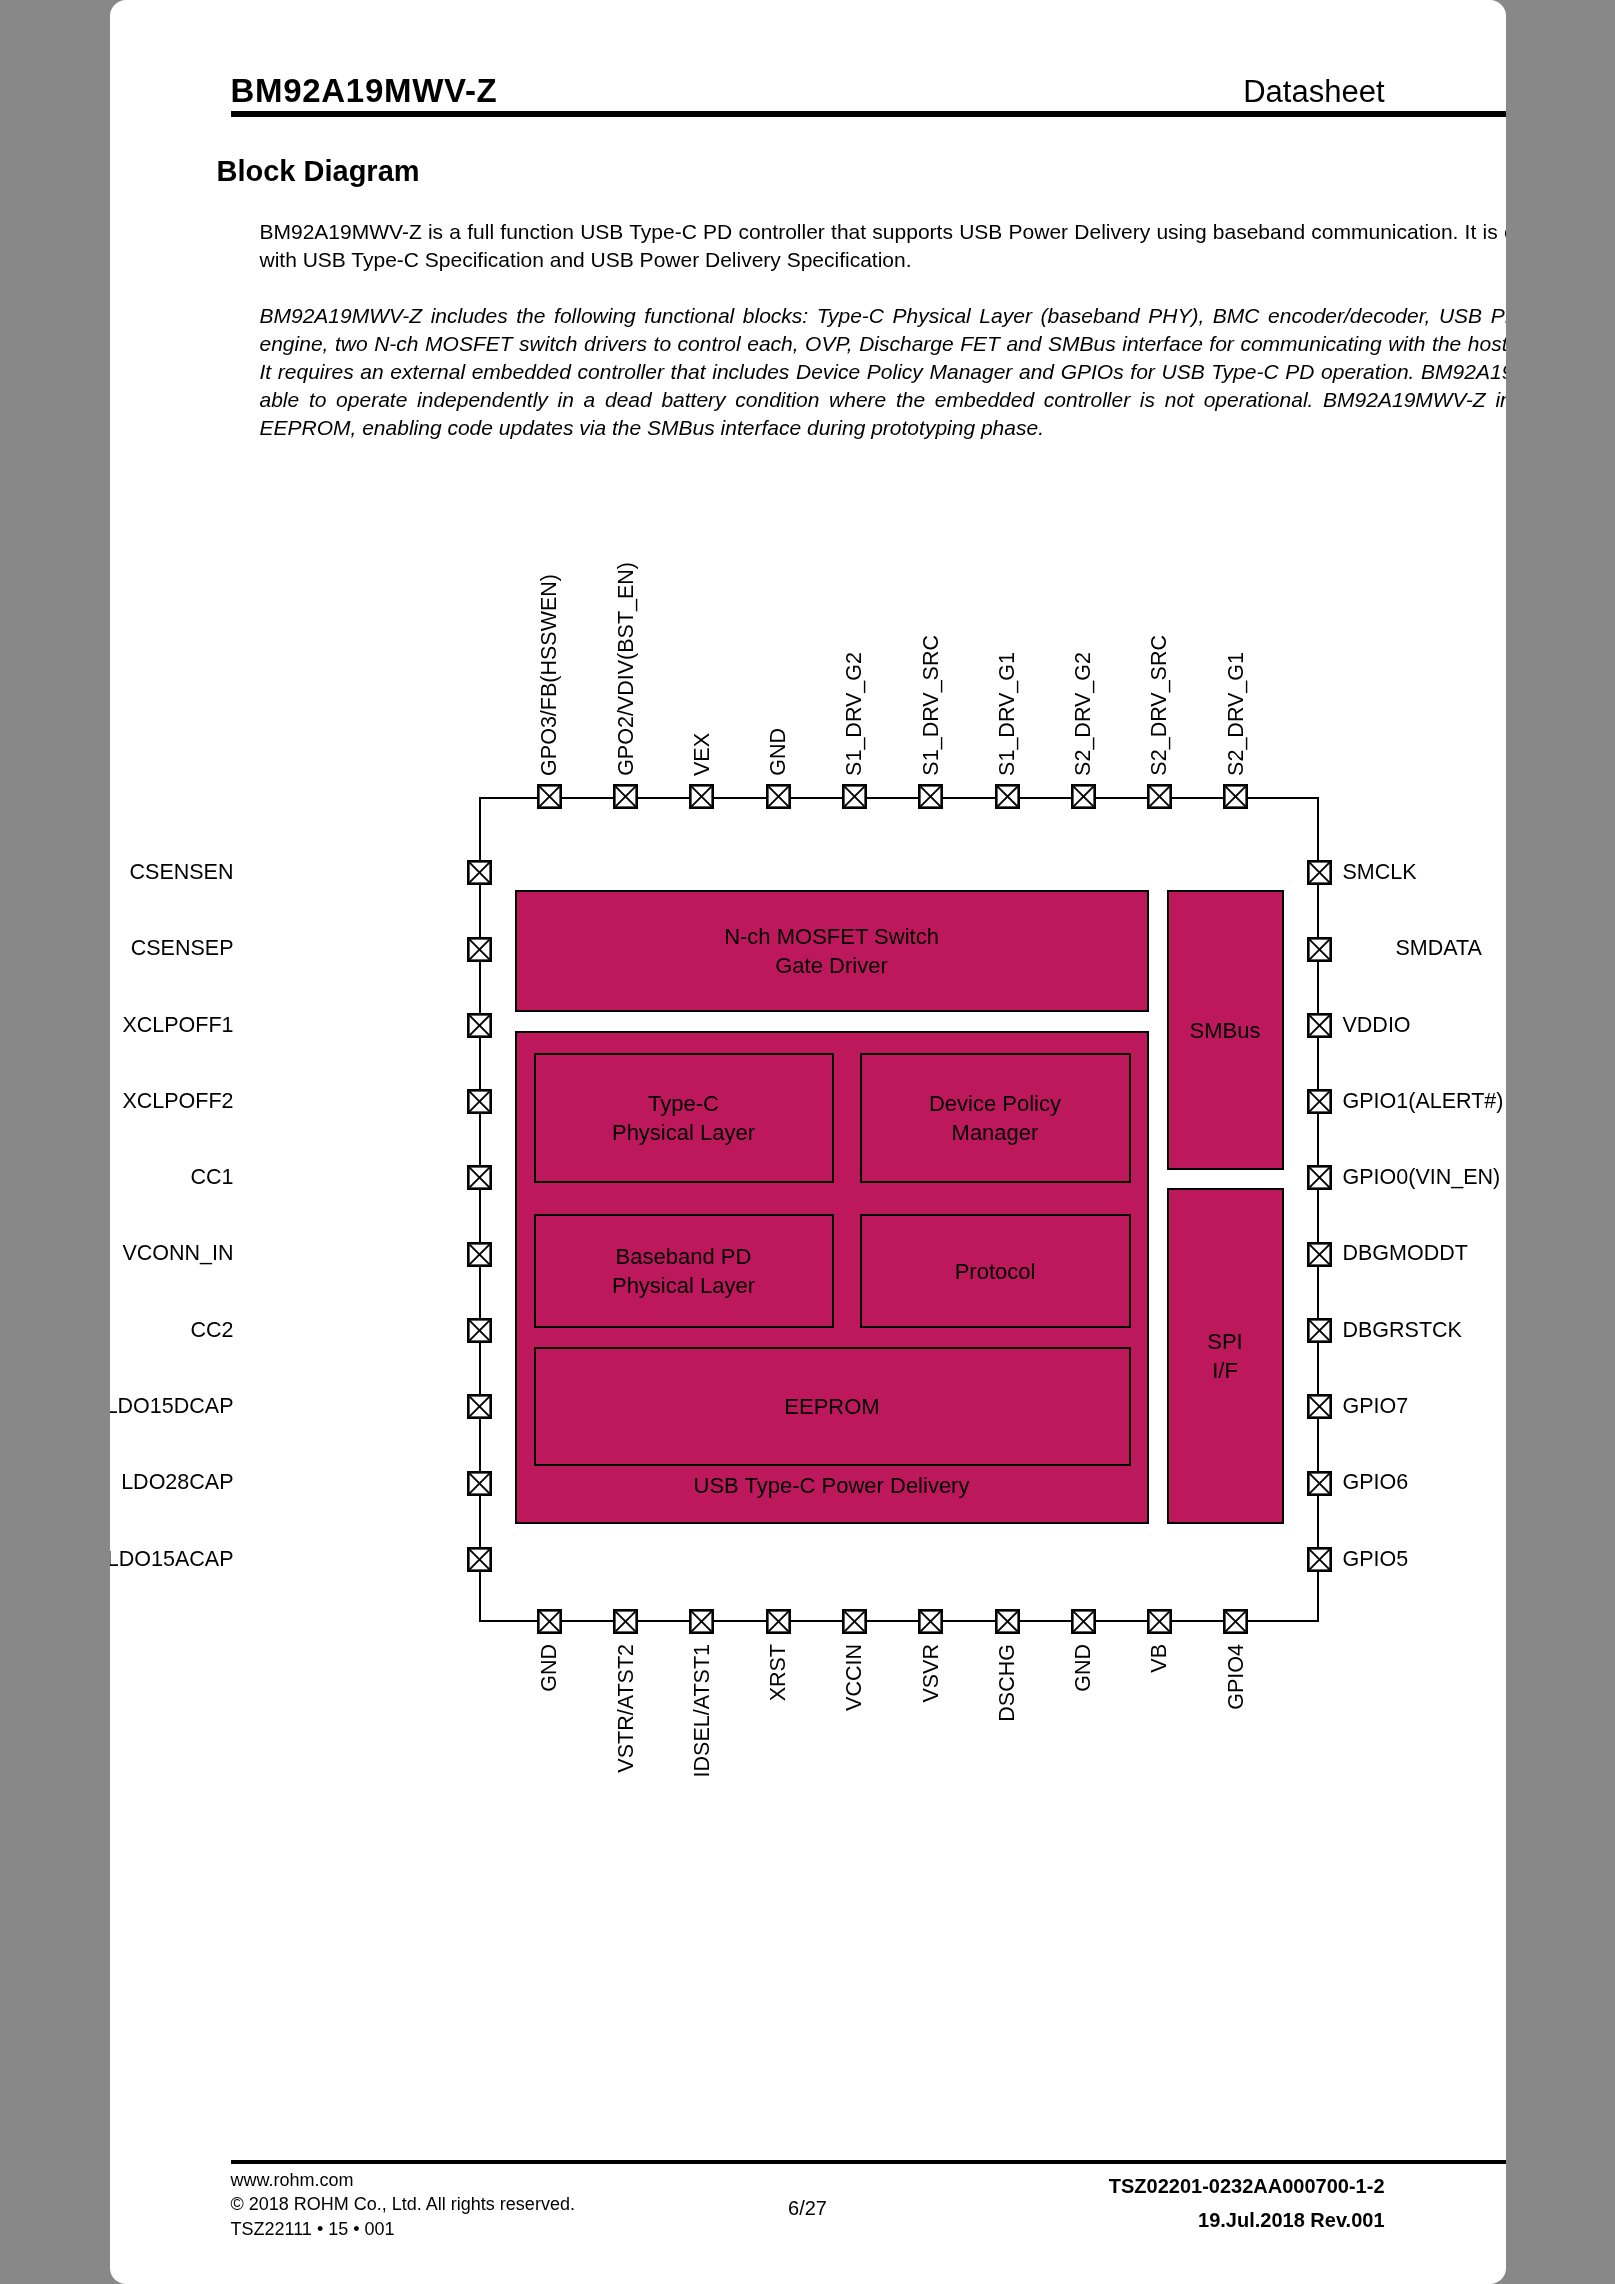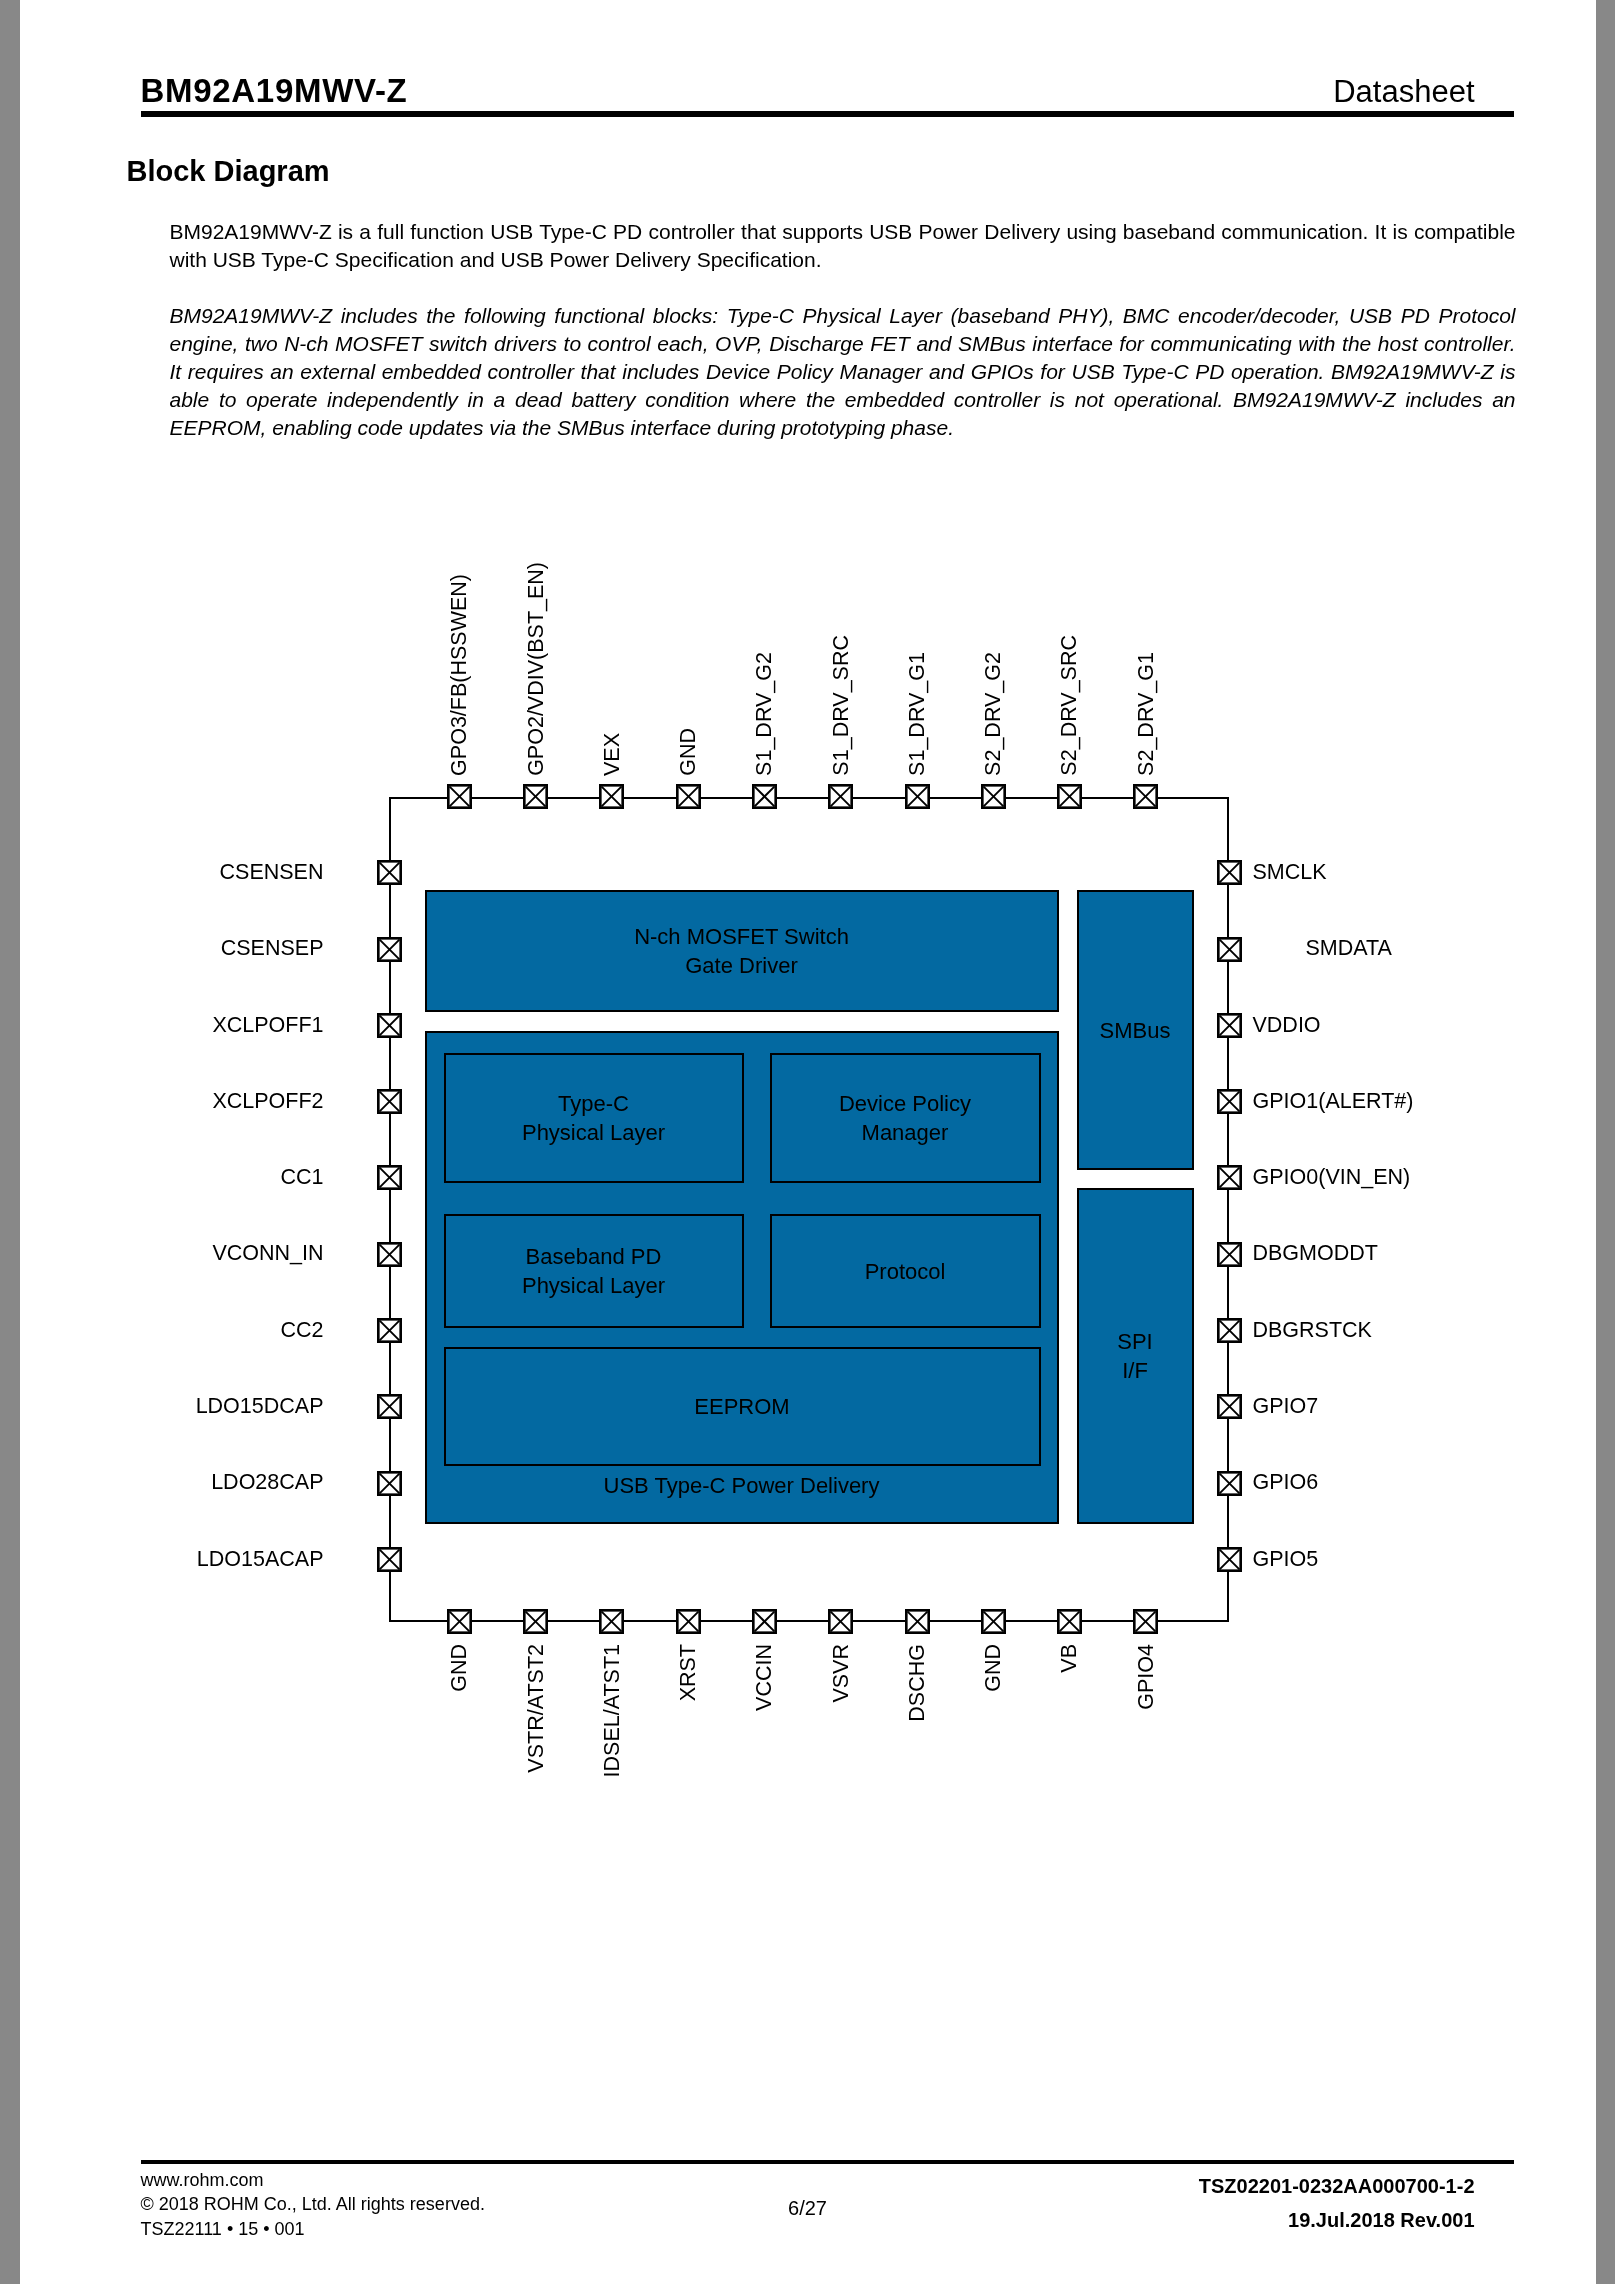--- a/index.html
+++ b/index.html
@@ -1,23 +1,24 @@
 <!DOCTYPE html>
 <html style="font-size:10.4px"><head>
 <meta charset="utf-8">
 <style>
   html,body{margin:0;padding:0;background:#888;}
   #page{
     position:relative;
-    width:1576px;height:2284px;
+    width:1396px;height:2284px;
     background:#ffffff;
     font-family:"Liberation Sans","DejaVu Sans",sans-serif;
     color:#000;
     overflow:hidden;
     margin:0 auto;
+    border-radius:16px;
   }
   .abs{position:absolute;}
 
   
   #product-name{left:121px;top:72px;font-size:33px;font-weight:bold;letter-spacing:0.7px;}
   #doc-label{right:121px;top:74px;font-size:31px;font-weight:normal;}
   #header-rule{left:121px;top:111px;width:1373px;height:5.9px;background:#000;}
 
   
   #section-title{left:107px;top:155px;font-size:29px;font-weight:bold;}
@@ -27,21 +28,21 @@
     text-align:justify;
   }
   #para-1{top:218px;}
   #para-2{top:302px;font-style:italic;}
 
   
   .box{
     position:absolute;
     border:2.6px solid #000;
     box-sizing:border-box;
-    background:#0369a1;
+    background:#be185d;
     display:flex;align-items:center;justify-content:center;
     text-align:center;
     font-size:22px;line-height:29px;
     white-space:pre-line;
   }
   #outer-box{left:369px;top:797px;width:840px;height:825px;background:transparent;}
   #gate-driver{left:405px;top:890px;width:634px;height:122px;}
   #smbus-box{left:1057px;top:890px;width:117px;height:280px;}
   #usb-pd-box{left:405px;top:1031px;width:634px;height:493px;align-items:flex-end;}
   #usb-pd-label{width:100%;text-align:center;padding-bottom:22px;}

